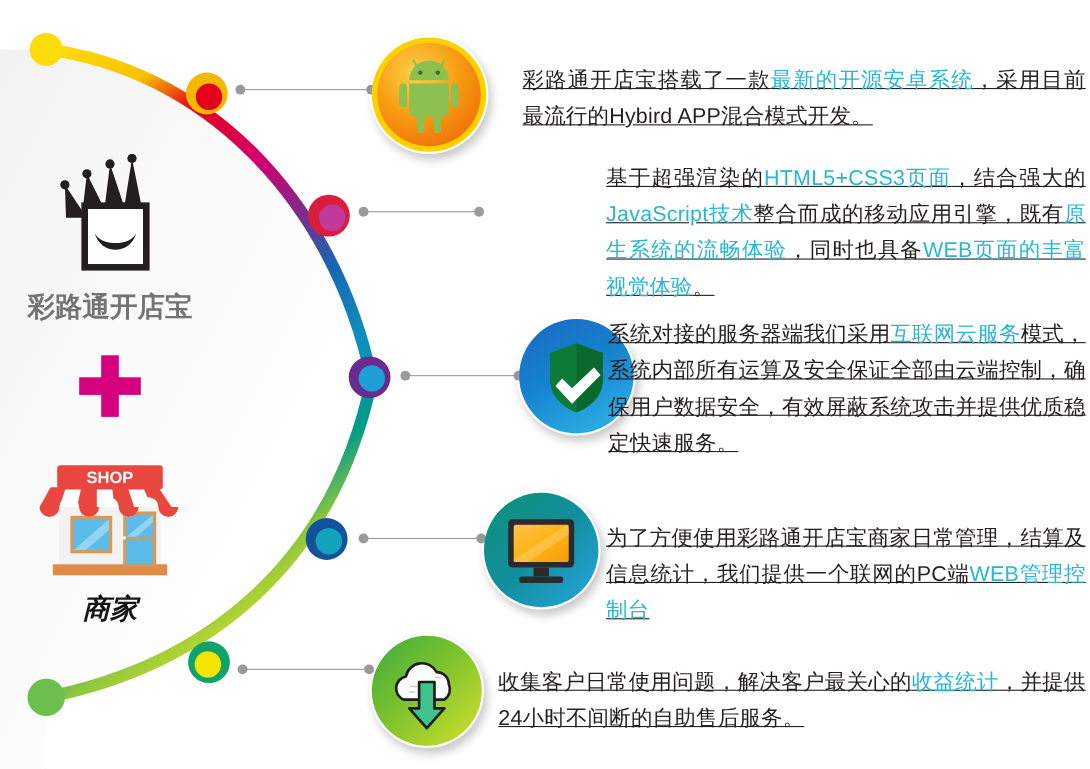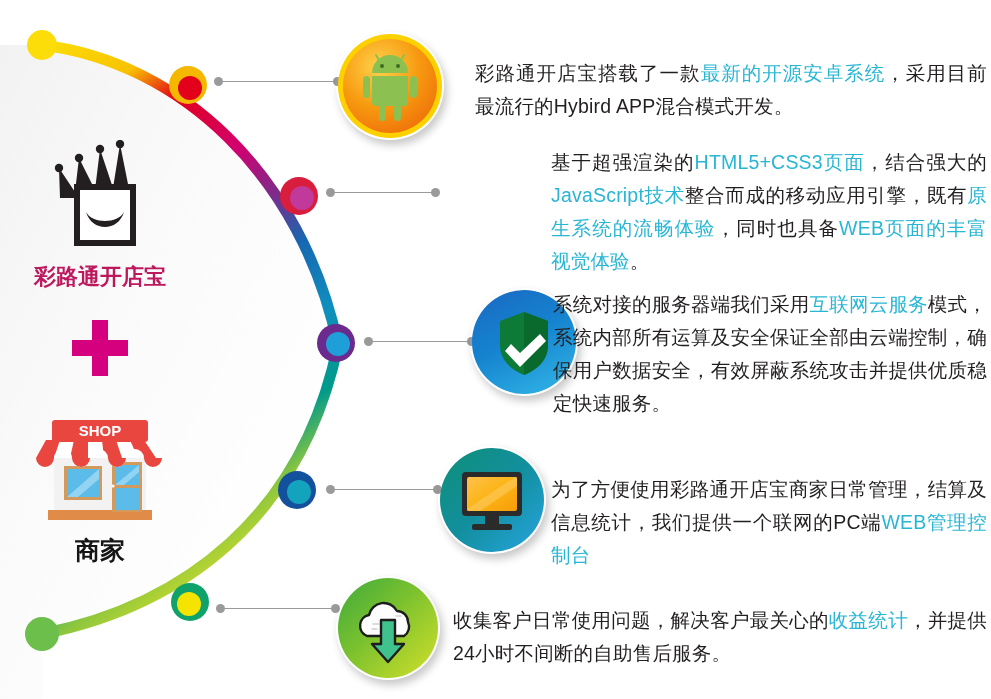--- a/index.html
+++ b/index.html
@@ -15,36 +15,36 @@
   }
 
   
   #brand-col{
     position:absolute;left:0;top:140px;width:200px;
     display:flex;flex-direction:column;align-items:center;
   }
   #logo-mark{width:104px;height:116px;display:block;}
   #brand-name{
     margin-top:6px;
-    font-size:22px;font-weight:bold;color:#be185d;
+    font-size:25px;font-weight:bold;color:#737373;
     letter-spacing:0px;white-space:nowrap;
   }
   #plus-sign{
     margin-top:28px;
     width:56px;height:56px;position:relative;
   }
   #plus-sign:before,#plus-sign:after{
     content:"";position:absolute;background:#d4007e;
   }
   #plus-sign:before{left:20px;top:0;width:16px;height:56px;}
   #plus-sign:after{left:0;top:20px;width:56px;height:16px;}
   #shop-mark{width:136px;height:128px;display:block;margin-top:24px;}
   #shop-name{
     margin-top:6px;
-    font-size:25px;font-weight:bold;color:#151515;white-space:nowrap;
+    font-size:25px;font-weight:bold;color:#151515;white-space:nowrap;font-style:italic;
   }
 
   
   #arc-layer{position:absolute;left:0;top:0;width:420px;height:699px;}
 
   
   .connector{position:absolute;height:10px;}
   .connector .cline{
     position:absolute;left:5px;right:5px;top:4px;height:1.4px;background:#9a9a9a;
   }
@@ -62,20 +62,21 @@
   .badge svg{display:block;width:100%;height:100%;border-radius:50%;}
 
   
   .tblock{
     position:absolute;
     color:#231f20;
     font-size:19.5px;
     line-height:33px;
     letter-spacing:.2px;
     text-align:justify;
+    text-decoration:underline;
   }
   .tblock .hl{color:#29b6d4;}
 </style>
 </head>
 <body>
 
 <div id="stage">
 
   <svg id="arc-layer" viewBox="0 0 420 699">
     <defs>

